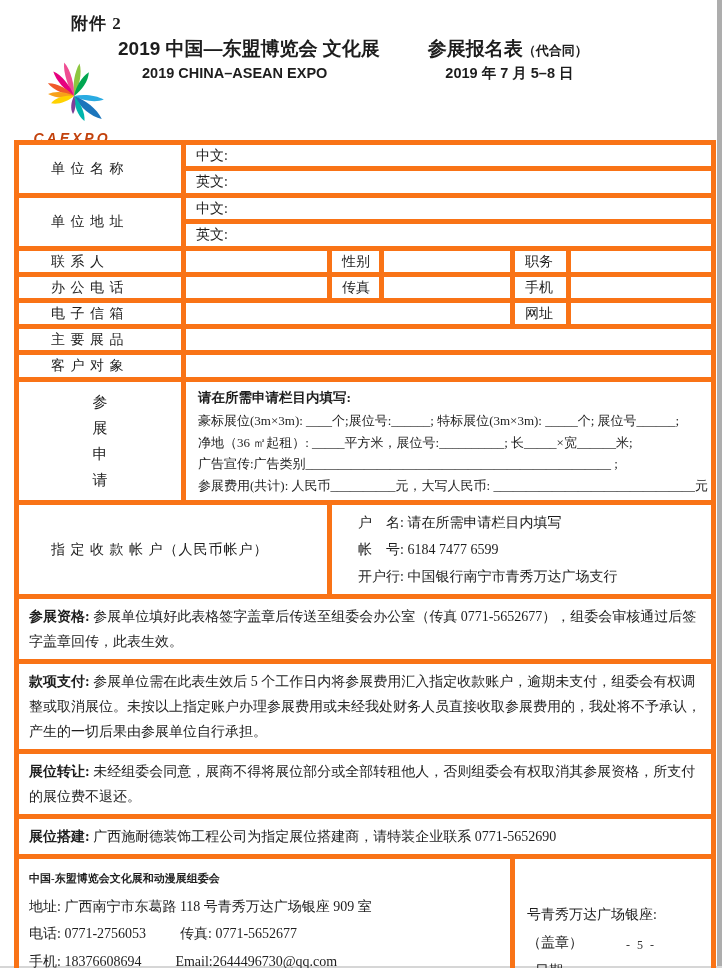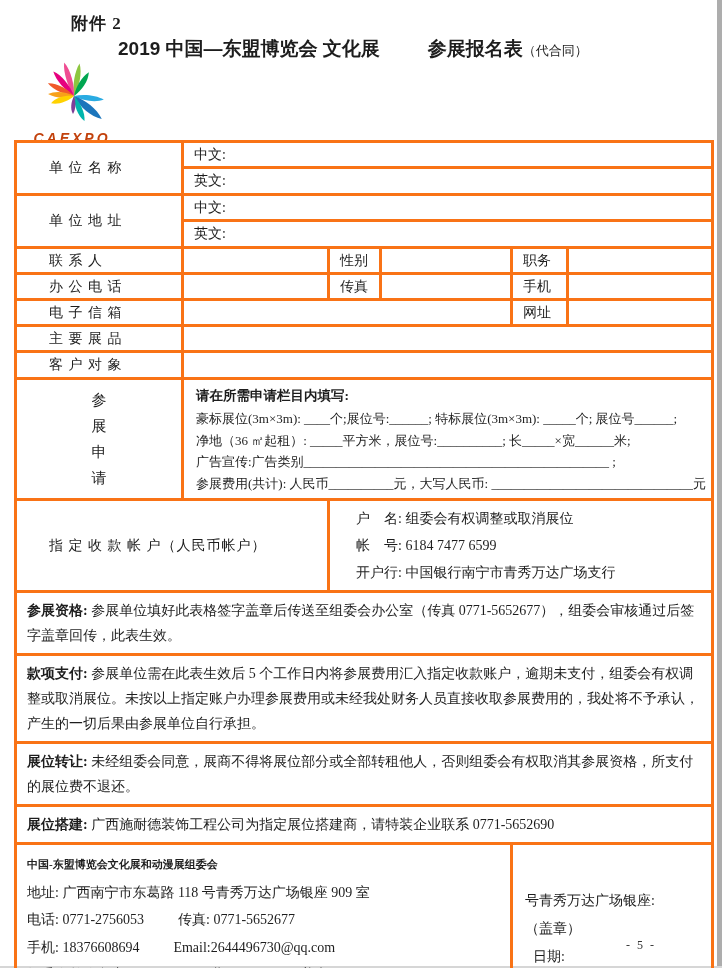--- a/index.html
+++ b/index.html
@@ -9,29 +9,29 @@
     font-family:"Liberation Serif","DejaVu Serif",serif; color:#1d1d1d;
     overflow:hidden; margin:0 auto;
   }
   .edge-right { position:absolute; right:0; top:0; width:5px; height:100%; background:#adadad; }
   .edge-bottom { position:absolute; left:0; bottom:0; width:100%; height:2px; background:#d6d6d6; }
 
   
   .attachment { position:absolute; left:54px; top:12px; font-size:17px; font-weight:bold; letter-spacing:1px;padding-left:17px; }
   .title-line1 { position:absolute; left:118px; top:36px; width:580px; font-size:19px; font-weight:bold; white-space:nowrap; font-family:"Liberation Sans","DejaVu Sans",sans-serif; }
   .title-gap { display:inline-block; width:48px; }
-  .title-note { font-size:13px; font-weight:normal; }
+  .title-note { font-size:13px; font-weight:bold; }
   .title-line2 { position:absolute; left:142px; top:64px; width:560px; font-size:14.5px; font-weight:bold; white-space:nowrap; font-family:"Liberation Sans","DejaVu Sans",sans-serif; }
   .title-line2 .date { margin-left:118px; }
   .logo { position:absolute; left:22px; top:44px; width:100px; text-align:center; }
   .logo-text { font-family:"Liberation Sans","DejaVu Sans",sans-serif; font-style:italic; font-weight:bold; color:#c2410c; font-size:14px; letter-spacing:3px; margin-top:-4px; }
 
   
   table.form { position:absolute; left:14px; top:140px; width:697px; border-collapse:collapse; table-layout:fixed; }
-  table.form td { border:3px solid #f97316; font-size:14px; vertical-align:middle; overflow:hidden; }
+  table.form td { border:5px solid #f97316; font-size:14px; vertical-align:middle; overflow:hidden; }
   table.form { border:2px solid #3c3c3c; }
   td.lbl { padding-left:32px; letter-spacing:1px; }
   td.sub { padding-left:10px; }
   td.blank { background:#fff; }
   td.par { padding:5px 10px 5px 10px; line-height:25px; font-size:13.5px; vertical-align:top; }
   .term-label { font-weight:bold;margin-top:6px; }
   td.vlabel { text-align:center; }
   .vstack { display:flex; flex-direction:column; align-items:center; gap:7px; font-size:15px; }
   td.apply { padding:4px 8px 4px 12px; vertical-align:top; }
   .apply-line { white-space:nowrap; line-height:21.5px; font-size:13px; }
@@ -73,20 +73,23 @@
         <path d="M0 0 C-3 -9 -3 -20 1 -27 C5 -20 4 -9 0 0 Z" fill="#00b5ad" transform="rotate(155)"></path>
         <path d="M0 0 C-2 -6 -2 -13 1 -18 C4 -13 3 -6 0 0 Z" fill="#7f3f98" transform="rotate(180)"></path>
       </g>
     </svg>
     <div class="logo-text">CAEXPO</div>
   </div>
 
   <div class="title-line1">
     <span>2019 中国—东盟博览会 文化展</span><span class="title-gap"></span><span>参展报名表</span><span class="title-note">（代合同）</span>
   </div>
+  <div class="title-line2">
+    <span>2019 CHINA–ASEAN EXPO</span><span class="date">2019 年 7 月 5–8 日</span>
+  </div>
 
   <table class="form">
     <colgroup>
       <col style="width:167px">
         <col style="width:146px">
         <col style="width:52px">
       <col style="width:131px">
         <col style="width:56px">
         <col style="width:145px">
     </colgroup>
@@ -148,21 +151,21 @@
         <div class="apply-line apply-intro">请在所需申请栏目内填写:</div>
         <div class="apply-line">豪标展位(3m×3m): ____个;展位号:______;  特标展位(3m×3m): _____个;  展位号______;</div>
         <div class="apply-line">净地（36 ㎡起租）: _____平方米，展位号:__________;  长_____×宽______米;</div>
         <div class="apply-line">广告宣传:广告类别_______________________________________________ ;</div>
         <div class="apply-line">参展费用(共计): 人民币__________元，大写人民币: _______________________________元</div>
       </td>
     </tr>
     <tr style="height:85px">
       <td class="lbl" colspan="2">指 定 收 款 帐 户（人民币帐户）</td>
       <td class="acct" colspan="4">
-        <div class="acct-line">户　名: 组委会有权调整或取消展位</div>
+        <div class="acct-line">户　名: 请在所需申请栏目内填写</div>
         <div class="acct-line">帐　号: 6184 7477 6599</div>
         <div class="acct-line">开户行: 中国银行南宁市青秀万达广场支行</div>
       </td>
     </tr>
     <tr style="height:50px">
       <td class="par" colspan="6">
         <span class="term-label">参展资格:</span><span> 参展单位填好此表格签字盖章后传送至组委会办公室（传真 0771-5652677），组委会审核通过后签字盖章回传，此表生效。</span>
       </td>
     </tr>
     <tr style="height:75px">

